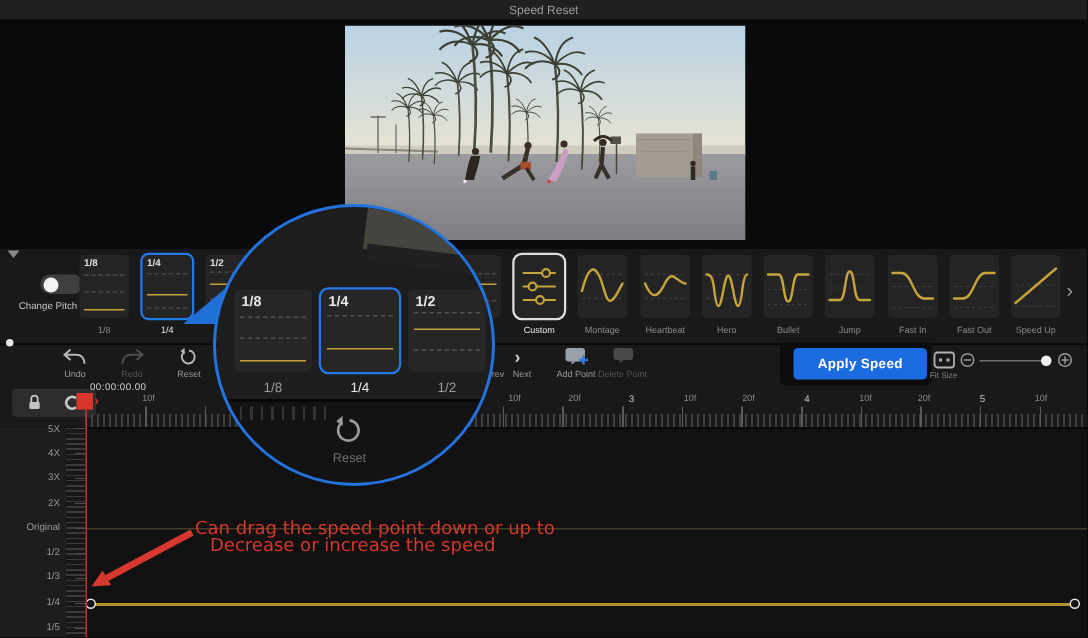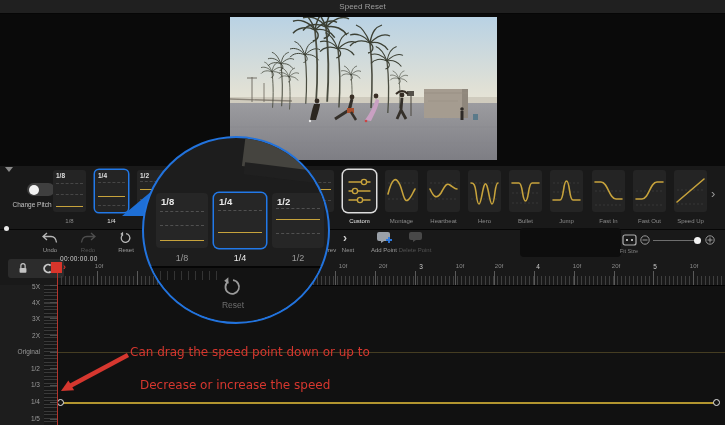--- a/index.html
+++ b/index.html
@@ -303,20 +303,21 @@
   </svg>
   <div class="tlbl" style="left:364px;">Add Point</div>
 
   <svg class="abs" style="left:408px;top:231px;" width="15" height="12" viewBox="0 0 15 12">
     <rect x="1" y="1" width="13" height="8" rx="2" fill="#484848"></rect>
     <path d="M5,9 L5,11 L8,9 Z" fill="#484848"></path>
   </svg>
   <div class="tlbl dis" style="left:395px;">Delete Point</div>
 
   <div class="applybox"></div>
+  <div class="applybtn">Apply Speed</div>
 
   <svg class="abs" style="left:622px;top:234px;" width="15" height="12" viewBox="0 0 15 12">
     <rect x="1" y="1" width="13" height="10" rx="2" fill="none" stroke="#b0b0b0" stroke-width="1.2"></rect>
     <rect x="4" y="5" width="2" height="2" fill="#b0b0b0"></rect>
     <rect x="9" y="5" width="2" height="2" fill="#b0b0b0"></rect>
   </svg>
   <div class="abs" style="left:614px;top:248px;width:30px;text-align:center;font-size:5.5px;color:#808080;">Fit Size</div>
 
   <svg class="abs" style="left:640px;top:235px;" width="10" height="10" viewBox="0 0 10 10">
     <circle cx="5" cy="5" r="4.2" fill="none" stroke="#999" stroke-width="1"></circle>
@@ -376,21 +377,21 @@
 
   <div class="abs" style="left:51px;top:262px;width:11px;height:11px;background:#d8352b;"></div>
   <div class="abs" style="left:63px;top:262px;font-size:9px;color:#d8352b;font-weight:bold;">›</div>
   <div class="abs" style="left:56.5px;top:273px;width:1.5px;height:152px;background:#b5342c;"></div>
 
   <svg class="abs" style="left:50px;top:345px;" width="85" height="55" viewBox="0 0 85 55">
     <line x1="78" y1="10" x2="20" y2="41" stroke="#d6372f" stroke-width="4.5"></line>
     <polygon points="11,46 18.4,35.4 24.1,45.2" fill="#d6372f"></polygon>
   </svg>
   <div class="ann" style="left:130px;top:345px;">Can drag the speed point down or up to</div>
-  <div class="ann" style="left:140px;top:378px;text-align:center;">Decrease or increase the speed</div>
+  <div class="ann" style="left:140px;top:356px;text-align:center;">Decrease or increase the speed</div>
 
   <svg class="abs" style="left:116px;top:186px;" width="50" height="36" viewBox="0 0 50 36">
     <polygon points="6,30 37,4 44,30" fill="#1e6fd6"></polygon>
   </svg>
   <div class="mag">
     <div style="position:absolute;left:100px;top:-6px;width:95px;height:40px;background:#45443f;transform:rotate(7deg);"></div>
     <div style="position:absolute;left:100px;top:30px;width:95px;height:12px;background:#202020;transform:rotate(7deg);"></div>
 
     <div class="mthumb" style="left:12px;">
       <span class="inlbl">1/8</span>

